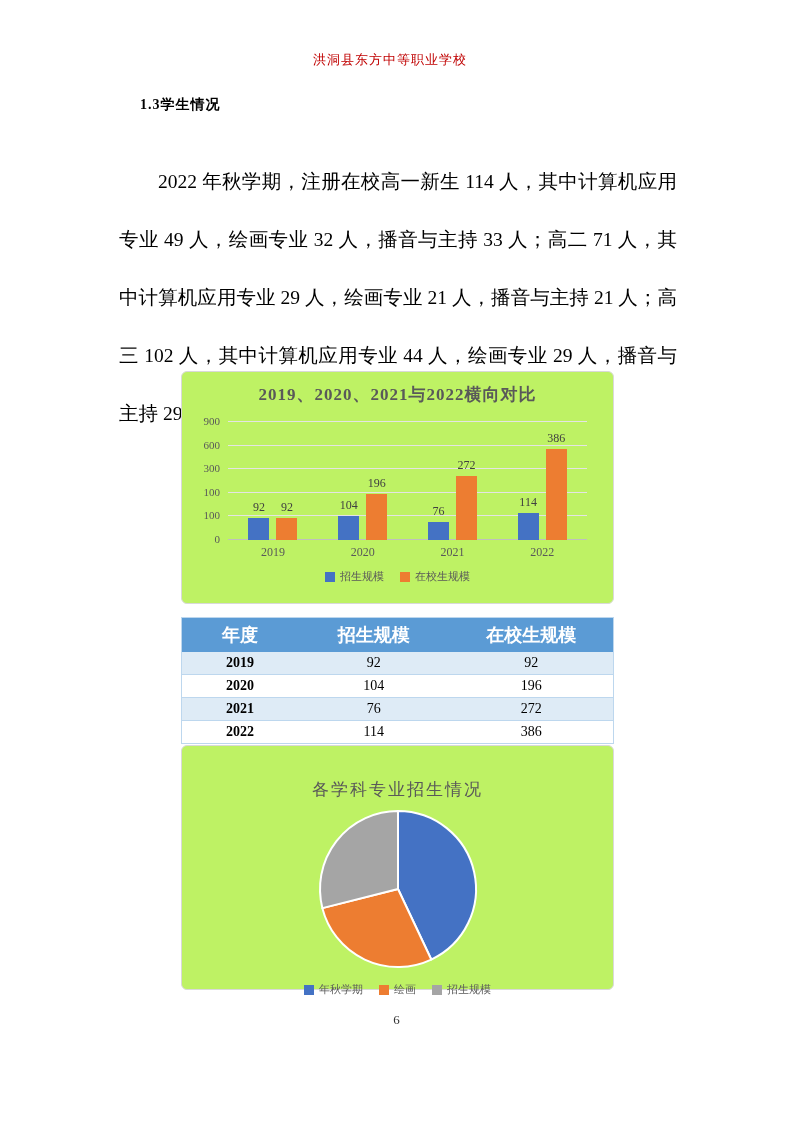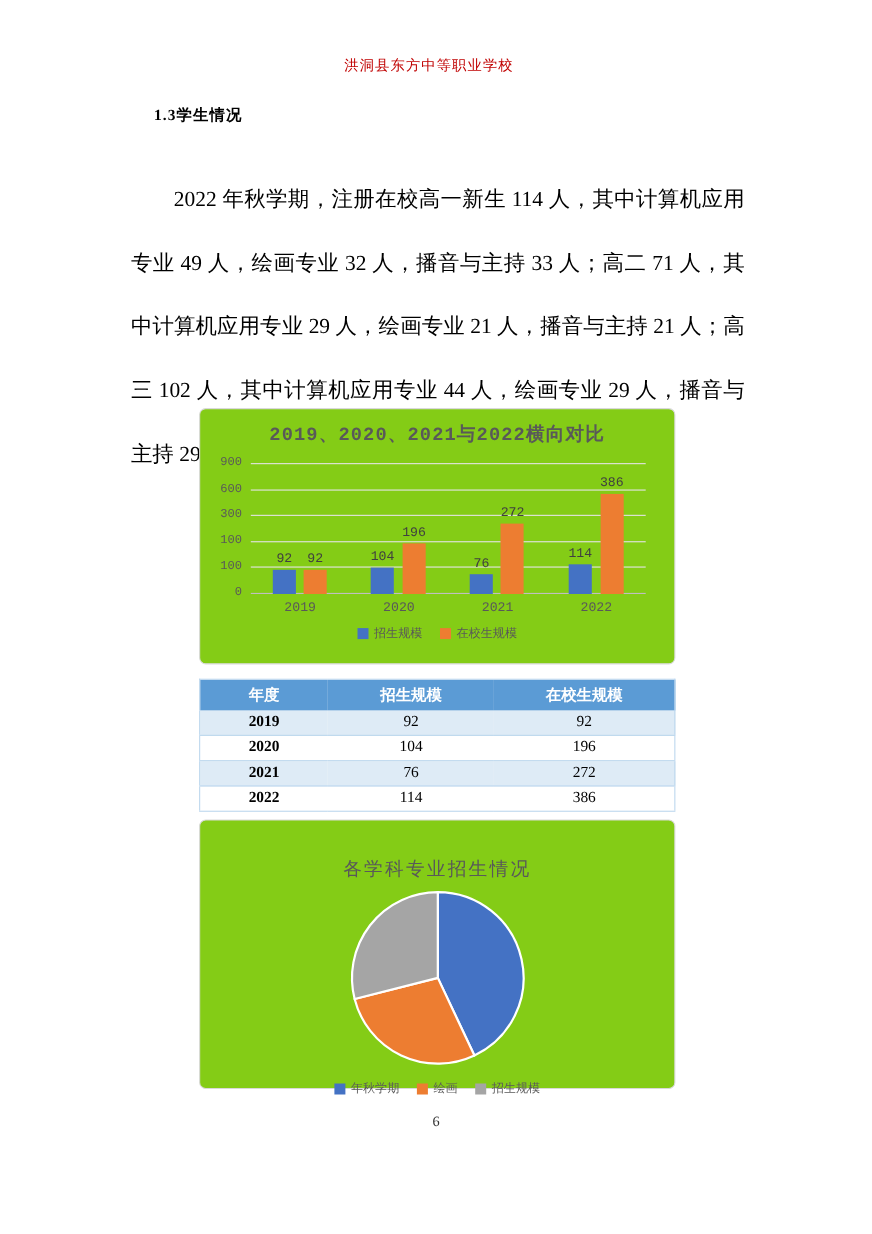--- a/index.html
+++ b/index.html
@@ -4,21 +4,21 @@
 <style>
   html,body{margin:0;padding:0;background:#fff;}
   .page{position:relative;width:793px;height:1122px;margin:0 auto;background:#fff;overflow:hidden;
         font-family:"Liberation Serif","DejaVu Serif",serif;color:#000;}
   .doc-header{position:absolute;top:51px;left:0;right:13px;text-align:center;
               font-size:13px;color:#C00000;letter-spacing:1px;}
   .heading{position:absolute;top:96px;left:140px;font-size:14px;font-weight:bold;letter-spacing:1px;}
   .paragraph{position:absolute;top:153px;left:119px;width:558px;font-size:19.5px;
              line-height:58px;text-align:justify;text-indent:2em;}
   .card{position:absolute;left:181px;width:433px;border:1px solid #D9D9D9;border-radius:6px;
-        background:#84cc16;box-sizing:border-box;font-family:Liberation Mono, monospace;}
+        background:#bef264;box-sizing:border-box;font-family:Liberation Serif, serif;}
   .bar-card{top:371px;height:233px;}
   .pie-card{top:745px;height:245px;}
   .chart-title{text-align:center;margin-top:11px;font-size:17px;font-weight:bold;
                color:#595959;letter-spacing:1px;}
   .pie-title{font-weight:normal;letter-spacing:2px;margin-top:32px;}
   .bar-plot{position:relative;margin:16px 26px 0 46px;height:118px;}
   .gridline{position:absolute;left:0;right:0;height:1px;background:#E4E4E4;}
   .gridline.zero{background:#BFBFBF;}
   .ytick{position:absolute;right:calc(100% + 8px);font-size:11px;color:#595959;line-height:12px;}
   .bar-groups{position:absolute;left:0;right:0;top:0;bottom:0;display:flex;
@@ -28,21 +28,21 @@
   .bar-label{font-size:12px;color:#404040;margin-bottom:3px;white-space:nowrap;}
   .bar{width:21px;}
   .xlabels{display:flex;justify-content:space-around;margin:5px 26px 0 46px;
            font-size:12px;color:#595959;}
   .legend{display:flex;justify-content:center;align-items:center;gap:16px;
           margin-top:9px;font-size:11px;color:#595959;}
   .legend-item{display:flex;align-items:center;gap:5px;}
   .swatch{width:10px;height:10px;display:inline-block;}
   .data-table{position:absolute;left:181px;top:617px;width:433px;border-collapse:collapse;
               font-size:14px;font-family:"Liberation Serif","DejaVu Serif",serif;}
-  .data-table th{background:#5B9BD5;color:#fff;font-weight:bold;padding:5px 0;font-size:14px;
+  .data-table th{background:#5B9BD5;color:#fff;font-weight:bold;padding:5px 0;font-size:18px;
                  font-family:"Liberation Sans","DejaVu Sans",sans-serif;border:none;}
   .data-table td{text-align:center;padding:3px 0;border-bottom:1px solid #BDD7EE;}
   .data-table{border:1px solid #BDD7EE;}
   .data-table td:first-child{font-weight:bold;}
   .pie-svg{display:block;margin:4px auto 0;}
   .page-num{position:absolute;top:1012px;left:0;right:0;text-align:center;font-size:13px;color:#333;}
 </style>
 </head>
 <body>
 

